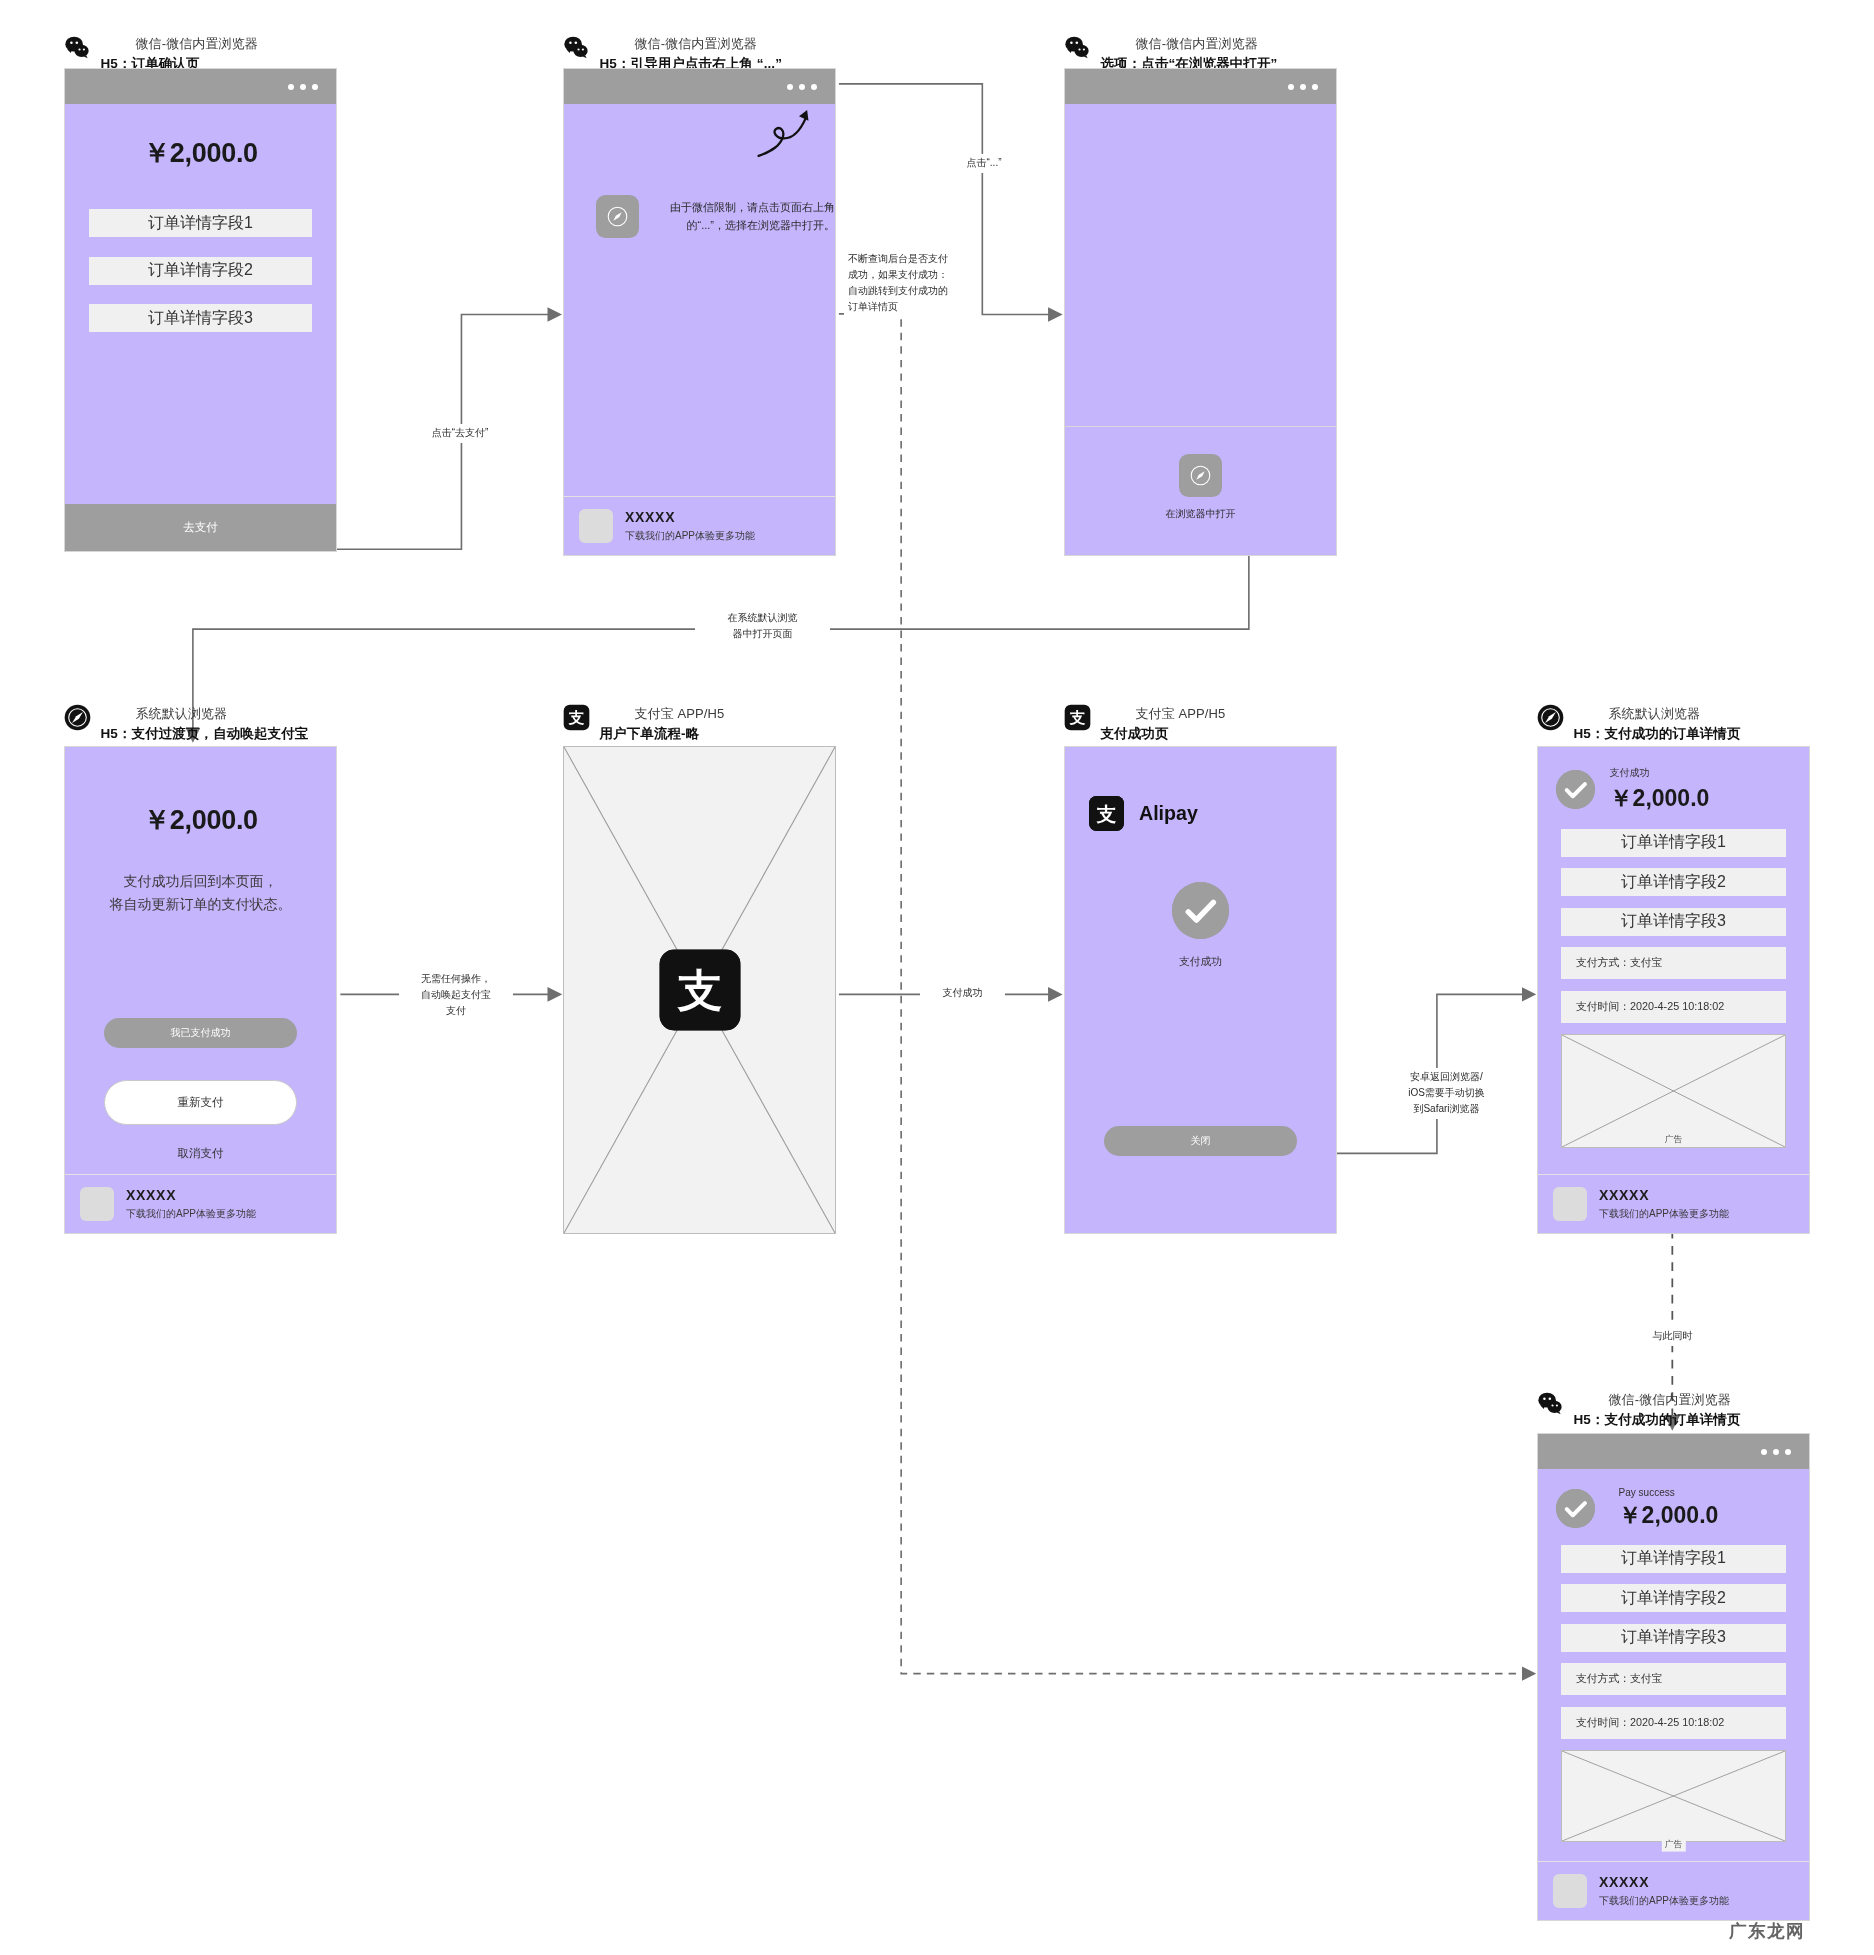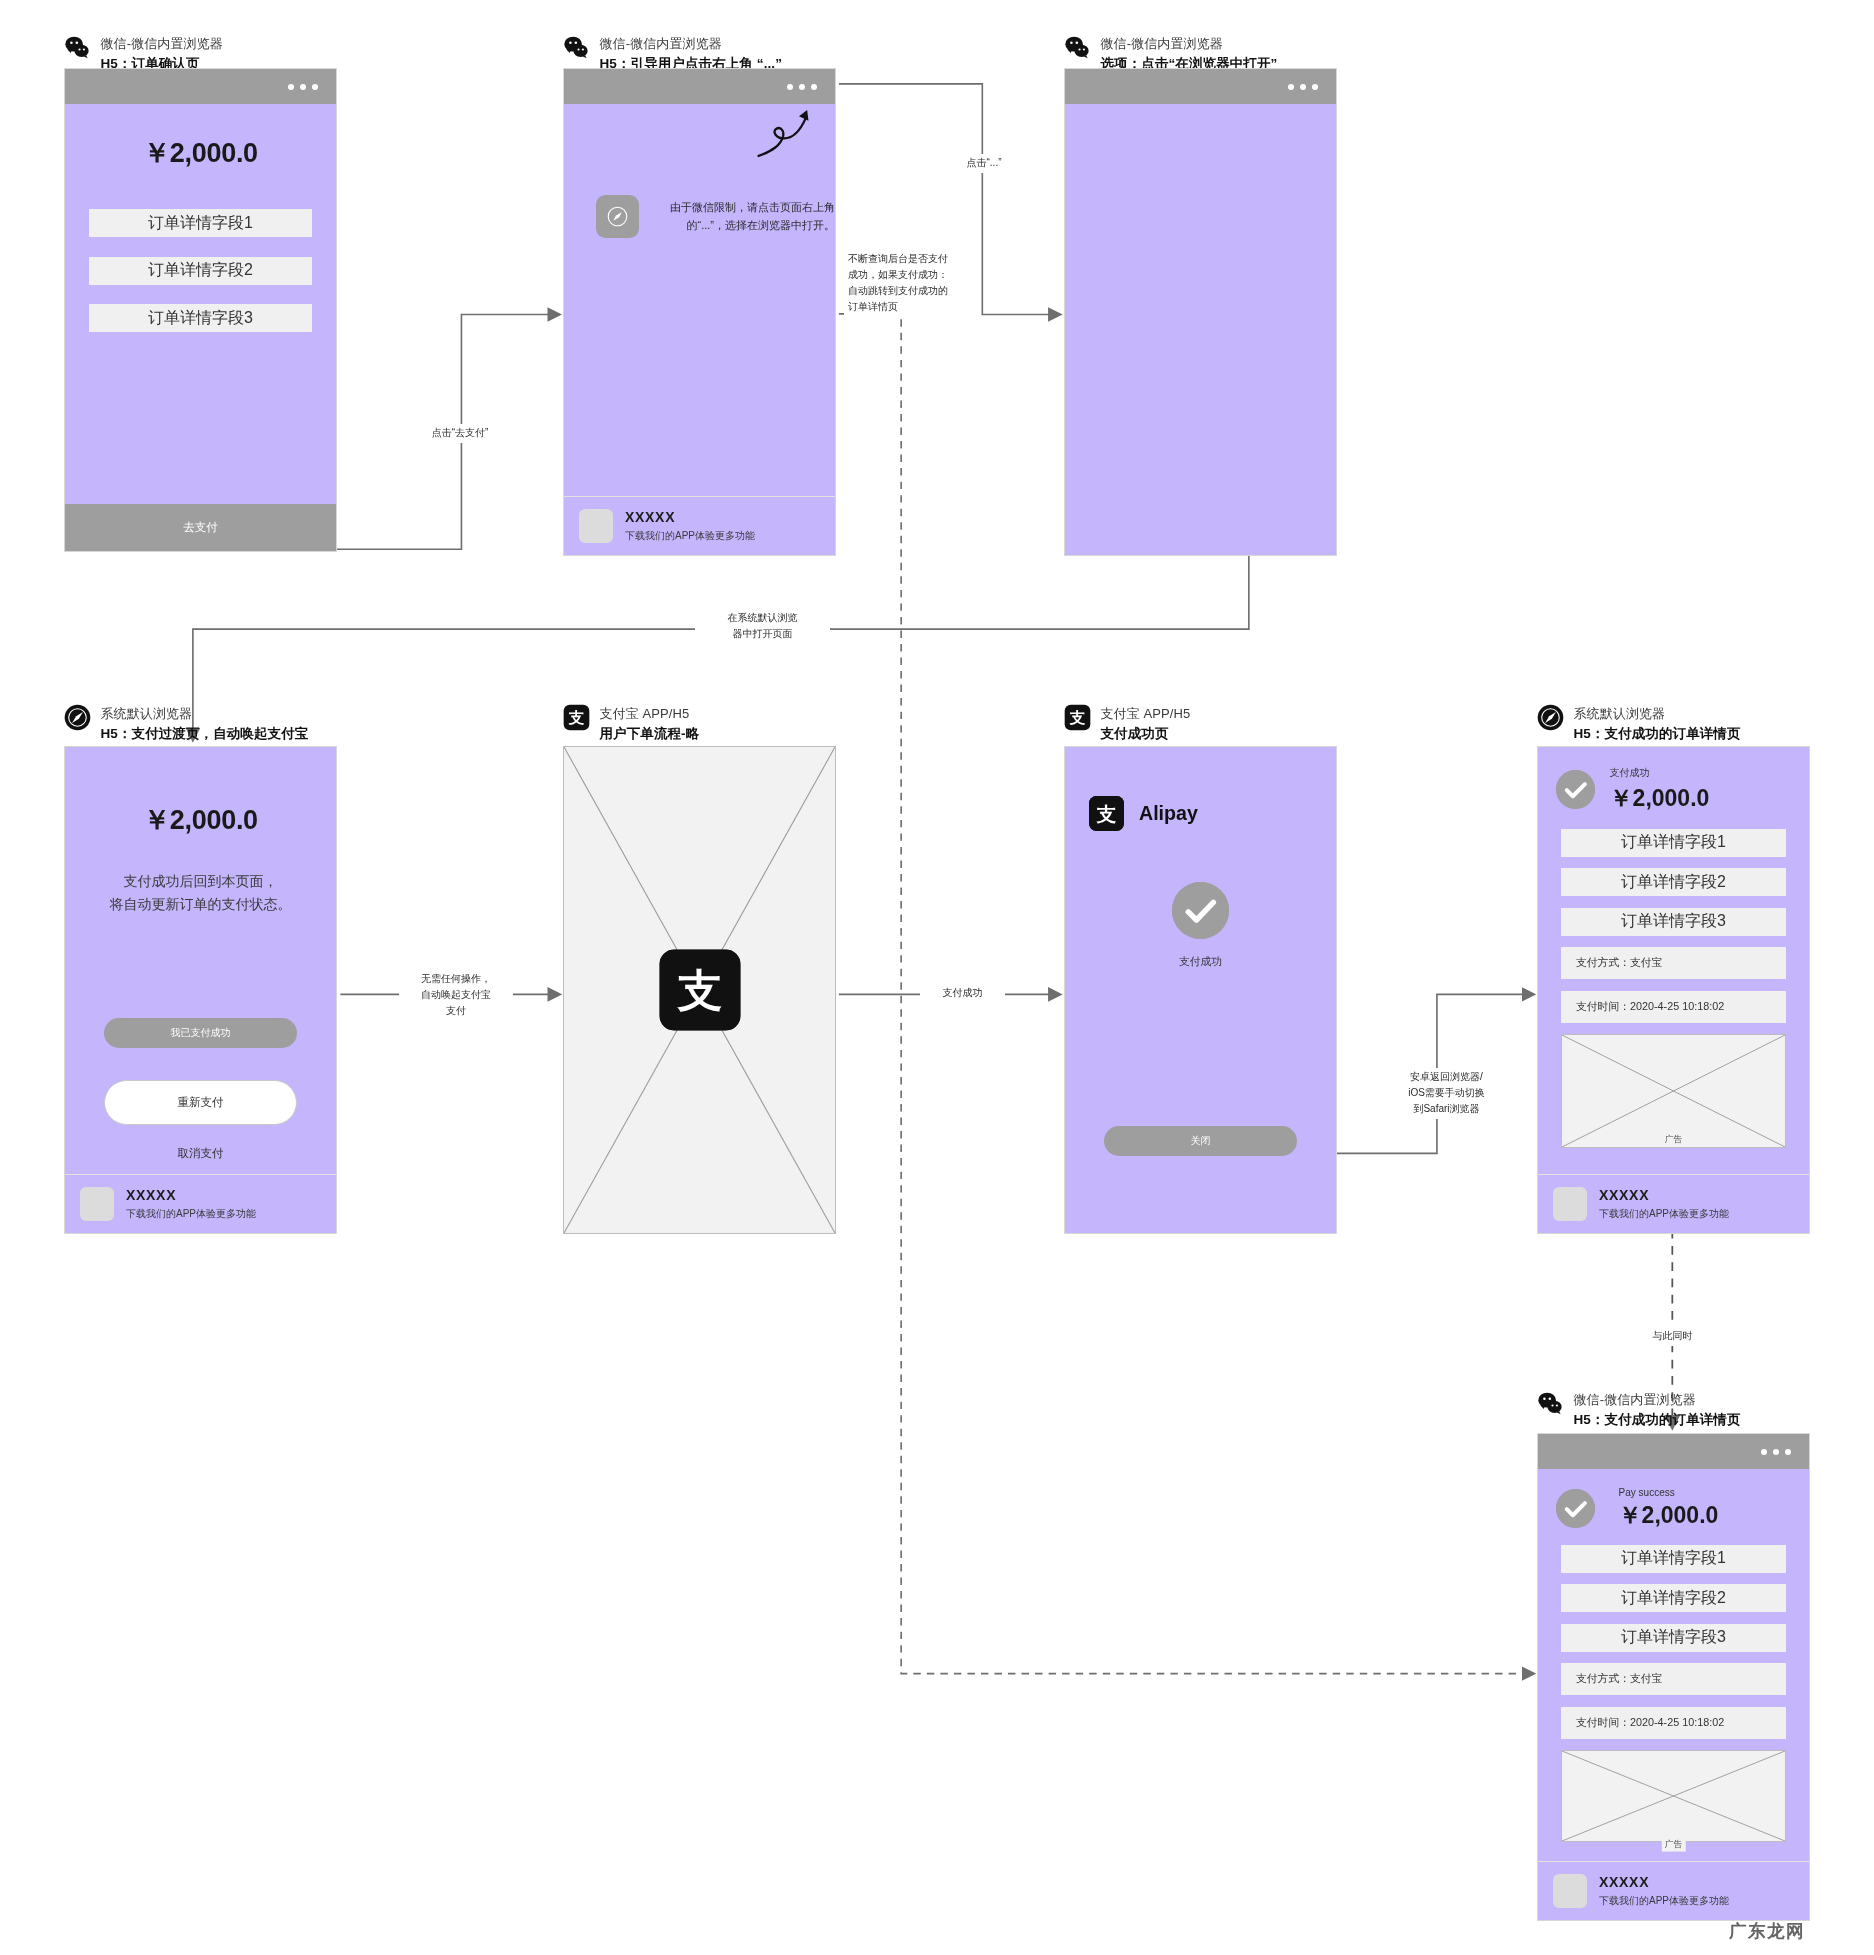--- a/index.html
+++ b/index.html
@@ -12,21 +12,21 @@
     position:relative;
     width:1874px;
     height:1955px;
     background:#ffffff;
     overflow:hidden;
   }
 
   
   .card-head{position:absolute;display:flex;align-items:flex-start;gap:9.5px;}
   .head-txt{line-height:1.32;padding-top:1.4px;}
-  .head-app{font-size:13px;color:#3b3b3b;letter-spacing:0.1px;}
+  .head-app{font-size:13px;color:#3b3b3b;letter-spacing:0.1px;margin-left:35px;}
   .head-title{font-size:13.5px;font-weight:bold;color:#111;letter-spacing:0.1px;margin-top:2px;}
 
   
   .ico{width:27px;height:27px;flex:0 0 27px;position:relative;}
   .ico svg{display:block;width:27px;height:27px;}
 
   
   .phone{position:absolute;background:#c4b5fd;border:0.7px solid #d7d7d7;box-sizing:border-box;}
   .phone-bar{height:35px;background:#9e9e9e;display:flex;align-items:center;justify-content:flex-end;padding-right:17.6px;}
   .dots{display:flex;gap:6px;}
@@ -216,20 +216,29 @@
     </div>
   </div>
 
   <div class="phone" style="left:1064px;top:68px;width:273px;height:488px;">
     <div class="phone-bar">
       <span class="dots">
           <i></i>
           <i></i>
           <i></i>
         </span>
+    </div>
+    <div style="position:absolute;left:0;top:357px;width:100%;border-top:0.7px solid #d7d7d7;height:131px;box-sizing:border-box;display:flex;flex-direction:column;align-items:center;padding-top:27px;">
+      <span class="safari-tile">
+        <svg viewBox="0 0 64 64" width="27" height="27">
+            <circle cx="32" cy="32" r="22" fill="none" stroke="#fff" stroke-width="2.6"></circle>
+            <path d="M42 22 L28 30 L22 42 L36 34 z" fill="#fff"></path>
+          </svg>
+      </span>
+      <div style="font-size:10px;color:#2b2b2b;margin-top:9.5px;">在浏览器中打开</div>
     </div>
   </div>
 
   <div class="card-head" style="left:64px;top:704px;">
     <span class="ico">
       <svg viewBox="0 0 40 40">
           <circle cx="20" cy="20" r="19" fill="#111"></circle>
           <circle cx="20" cy="20" r="13" fill="none" stroke="#fff" stroke-width="1.6"></circle>
           <path d="M28 12 L18 18 L12 28 L22 22 z" fill="#fff"></path>
         </svg>

